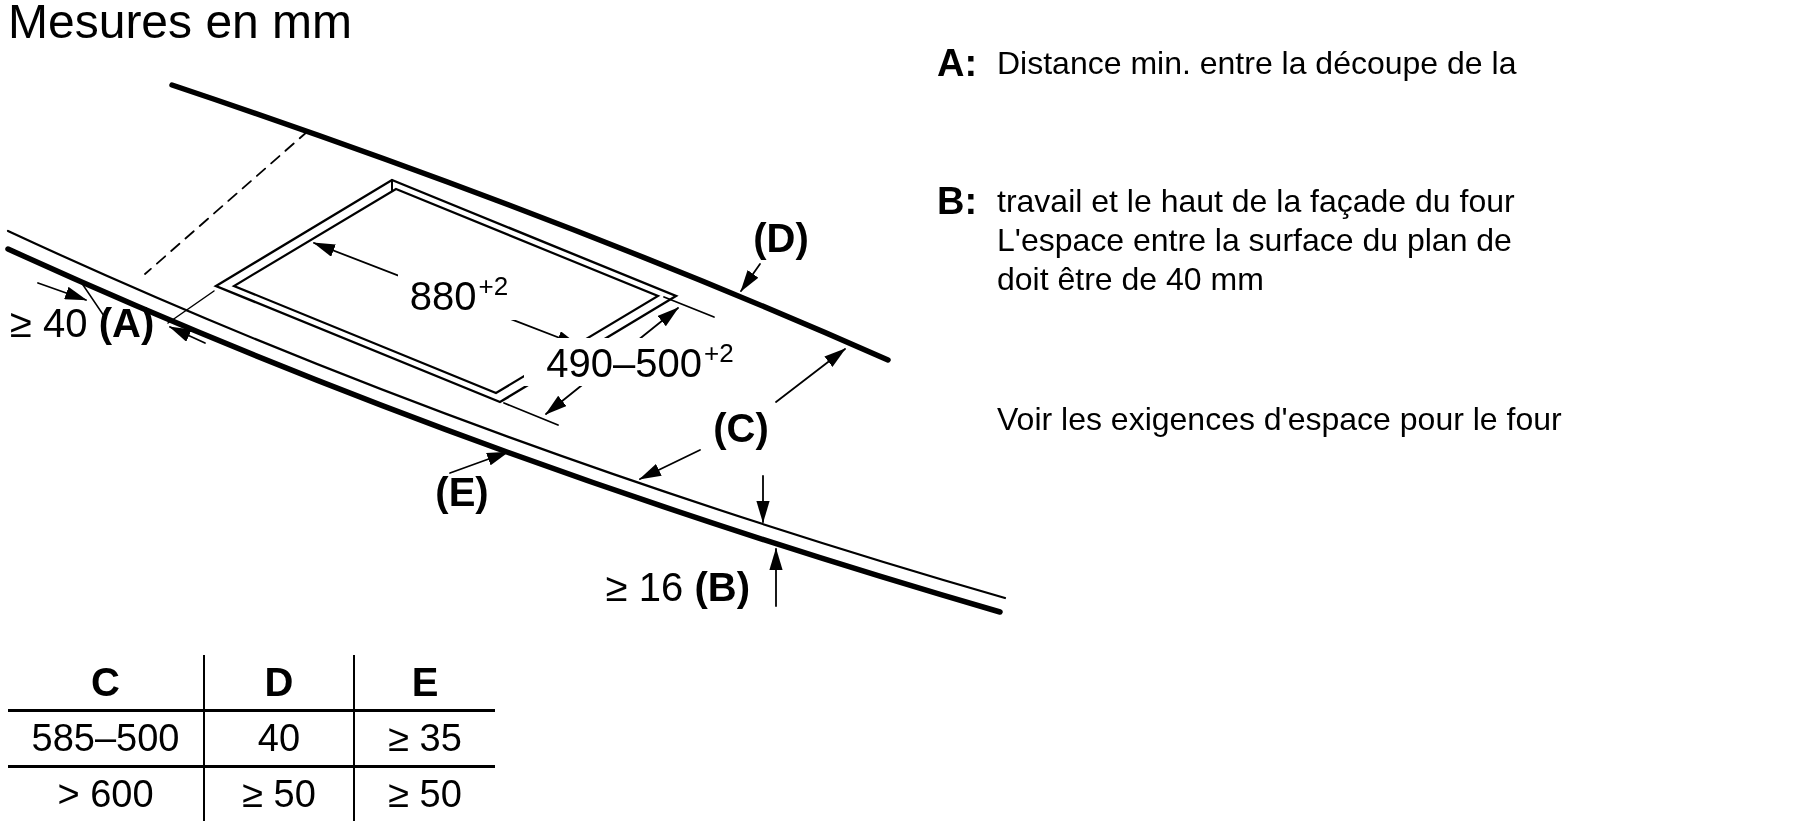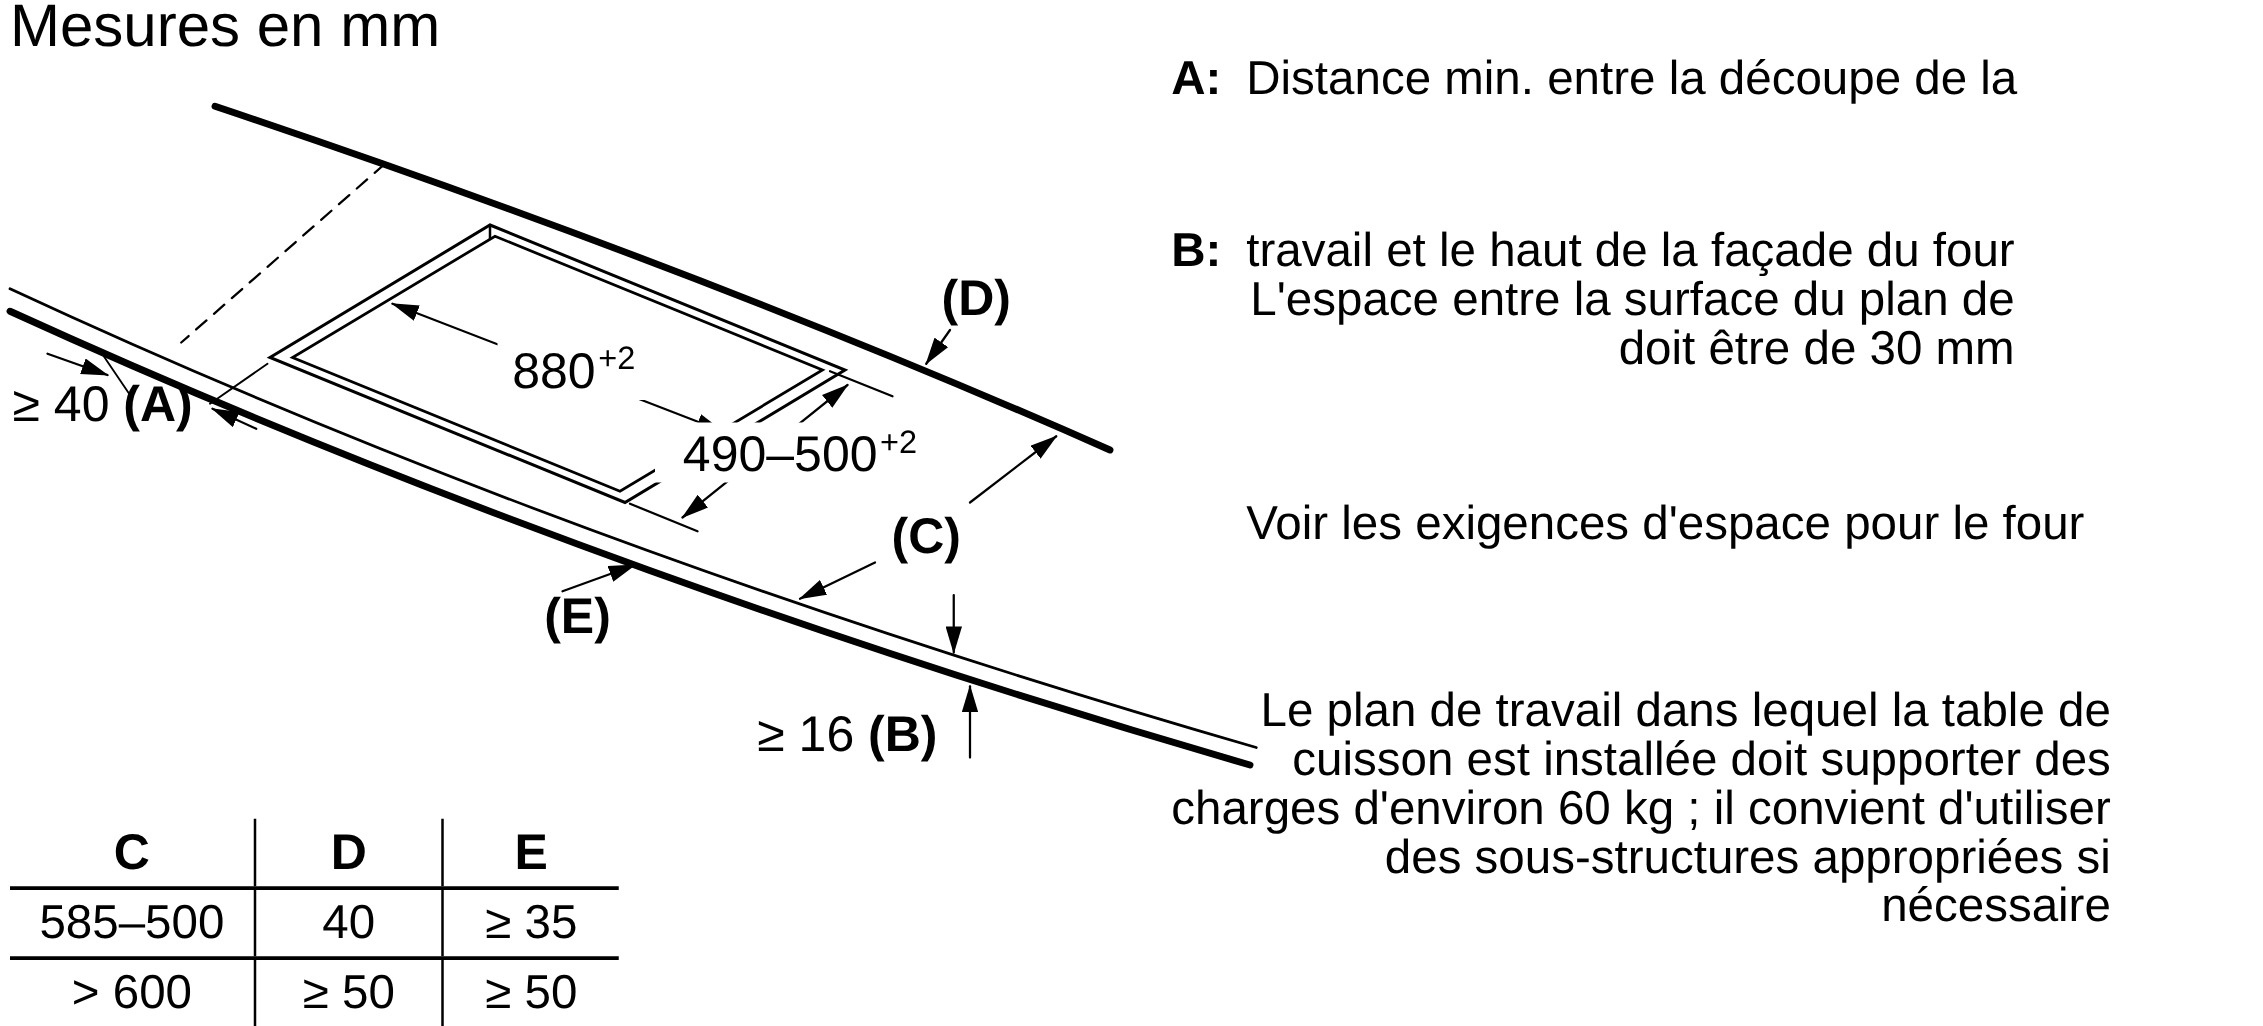--- a/index.html
+++ b/index.html
@@ -13,21 +13,21 @@
 
   
   svg.diagram{position:absolute;left:0;top:0;}
   svg.diagram text{fill:#000;stroke:none;font-family:"Liberation Sans","DejaVu Sans",sans-serif;}
   .dim{font-size:40px;}
   .dimsup{font-size:26px;}
   .lbl{font-size:40px;font-weight:bold;}
 
   
   .letter{position:absolute;font-size:38px;line-height:39px;font-weight:bold;}
-  .nlines{position:absolute;font-size:38px;line-height:39px;text-align:right;}
+  .nlines{position:absolute;font-size:32px;line-height:39px;}
   .nlines div{white-space:nowrap;}
 
   
   .ctable{position:absolute;left:8px;top:655px;width:487px;font-size:38px;}
   .trow{display:grid;grid-template-columns:195px 152px 140px;}
   .tcell{text-align:center;}
   .tcell.mid{border-left:2.5px solid #000;border-right:2.5px solid #000;}
   .trow.thead .tcell{font-size:40px;font-weight:bold;height:54px;line-height:54px;}
   .trow.body{border-top:3px solid #000;}
   .trow.body .tcell{height:53px;line-height:53px;}
@@ -101,34 +101,27 @@
 
   <div class="letter" style="left:937px;top:44px;">A:</div>
   <div class="nlines" style="left:997px;top:44px;">
     <div>Distance min. entre la découpe de la</div>
   </div>
 
   <div class="letter" style="left:937px;top:182px;">B:</div>
   <div class="nlines" style="left:997px;top:182px;">
     <div>travail et le haut de la façade du four</div>
     <div>L'espace entre la surface du plan de</div>
-    <div>doit être de 30 mm</div>
+    <div>doit être de 40 mm</div>
   </div>
 
   <div class="nlines" style="left:997px;top:400px;">
     <div>Voir les exigences d'espace pour le four</div>
   </div>
 
-  <div class="nlines" style="left:937px;top:550px;">
-    <div>Le plan de travail dans lequel la table de</div>
-    <div>cuisson est installée doit supporter des</div>
-    <div>charges d'environ 60 kg ; il convient d'utiliser</div>
-    <div>des sous-structures appropriées si</div>
-    <div>nécessaire</div>
-  </div>
 
   <div class="ctable">
     <div class="trow thead">
       <div class="tcell">C</div>
       <div class="tcell mid">D</div>
       <div class="tcell">E</div>
     </div>
     <div class="trow body">
       <div class="tcell">585–500</div>
       <div class="tcell mid">40</div>

